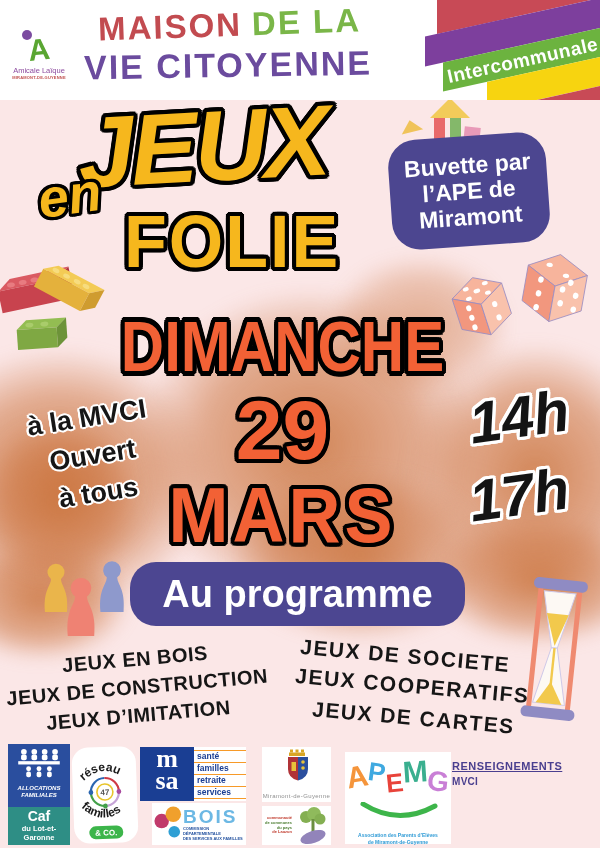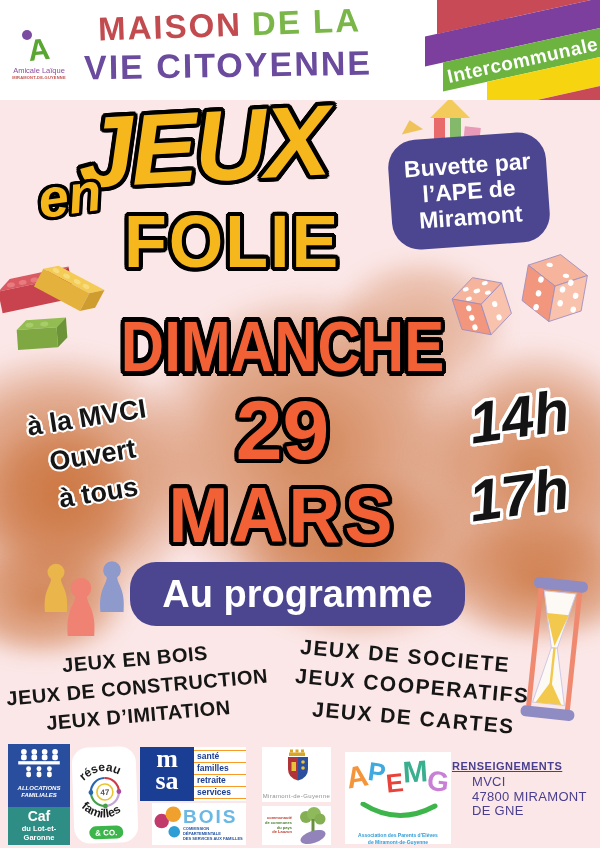--- a/index.html
+++ b/index.html
@@ -85,21 +85,21 @@
   .apemg-letters{display:flex;justify-content:center;align-items:flex-start;height:44px;margin-top:6px;}
   .apemg-letters span{font-weight:900;display:inline-block;}
   .ap-a{color:#f5953b;font-size:30px;transform:rotate(-10deg) translateY(2px);}
   .ap-p{color:#3fa9e0;font-size:26px;transform:rotate(8deg) translateY(-1px);}
   .ap-e{color:#e8433a;font-size:26px;transform:rotate(-6deg) translateY(10px);}
   .ap-m{color:#3aaf8f;font-size:30px;transform:rotate(-4deg) translateY(-3px);}
   .ap-g{color:#c97fd6;font-size:28px;transform:rotate(6deg) translateY(8px);}
   .apemg-desc{font-size:5px;line-height:6.5px;color:#2f9bd6;font-weight:600;margin-top:8px;}
   .contact{position:absolute;left:452px;top:760px;width:148px;text-align:left;color:#4a3f8f;z-index:25;}
   .contact-title{font-size:11px;font-weight:800;text-decoration:underline;letter-spacing:.5px;margin-bottom:3px;}
-  .contact-line{font-size:13px;line-height:14.5px;font-weight:400;letter-spacing:.3px;margin-left:20px;}
+  .contact-line{font-size:10px;line-height:14.5px;font-weight:700;letter-spacing:.3px;}
 </style>
 </head>
 <body>
 
 <div class="poster">
 
   <div class="wc" style="left:-90px;top:350px;width:300px;height:260px;"></div>
   <div class="wc" style="left:140px;top:290px;width:340px;height:310px;"></div>
   <div class="wc" style="left:410px;top:345px;width:250px;height:260px;"></div>
   <div class="wc" style="left:230px;top:470px;width:260px;height:170px;"></div>
@@ -384,16 +384,15 @@
     </svg>
     <div class="apemg-desc">
       <div>Association des Parents d’Elèves</div>
       <div>de Miramont-de-Guyenne</div>
     </div>
   </div>
 
   <div class="contact">
     <div class="contact-title">RENSEIGNEMENTS</div>
     <div class="contact-line">MVCI</div>
-    <div class="contact-line">47800 MIRAMONT DE GNE</div>
   </div>
 
 </div>
 
 </body></html>

